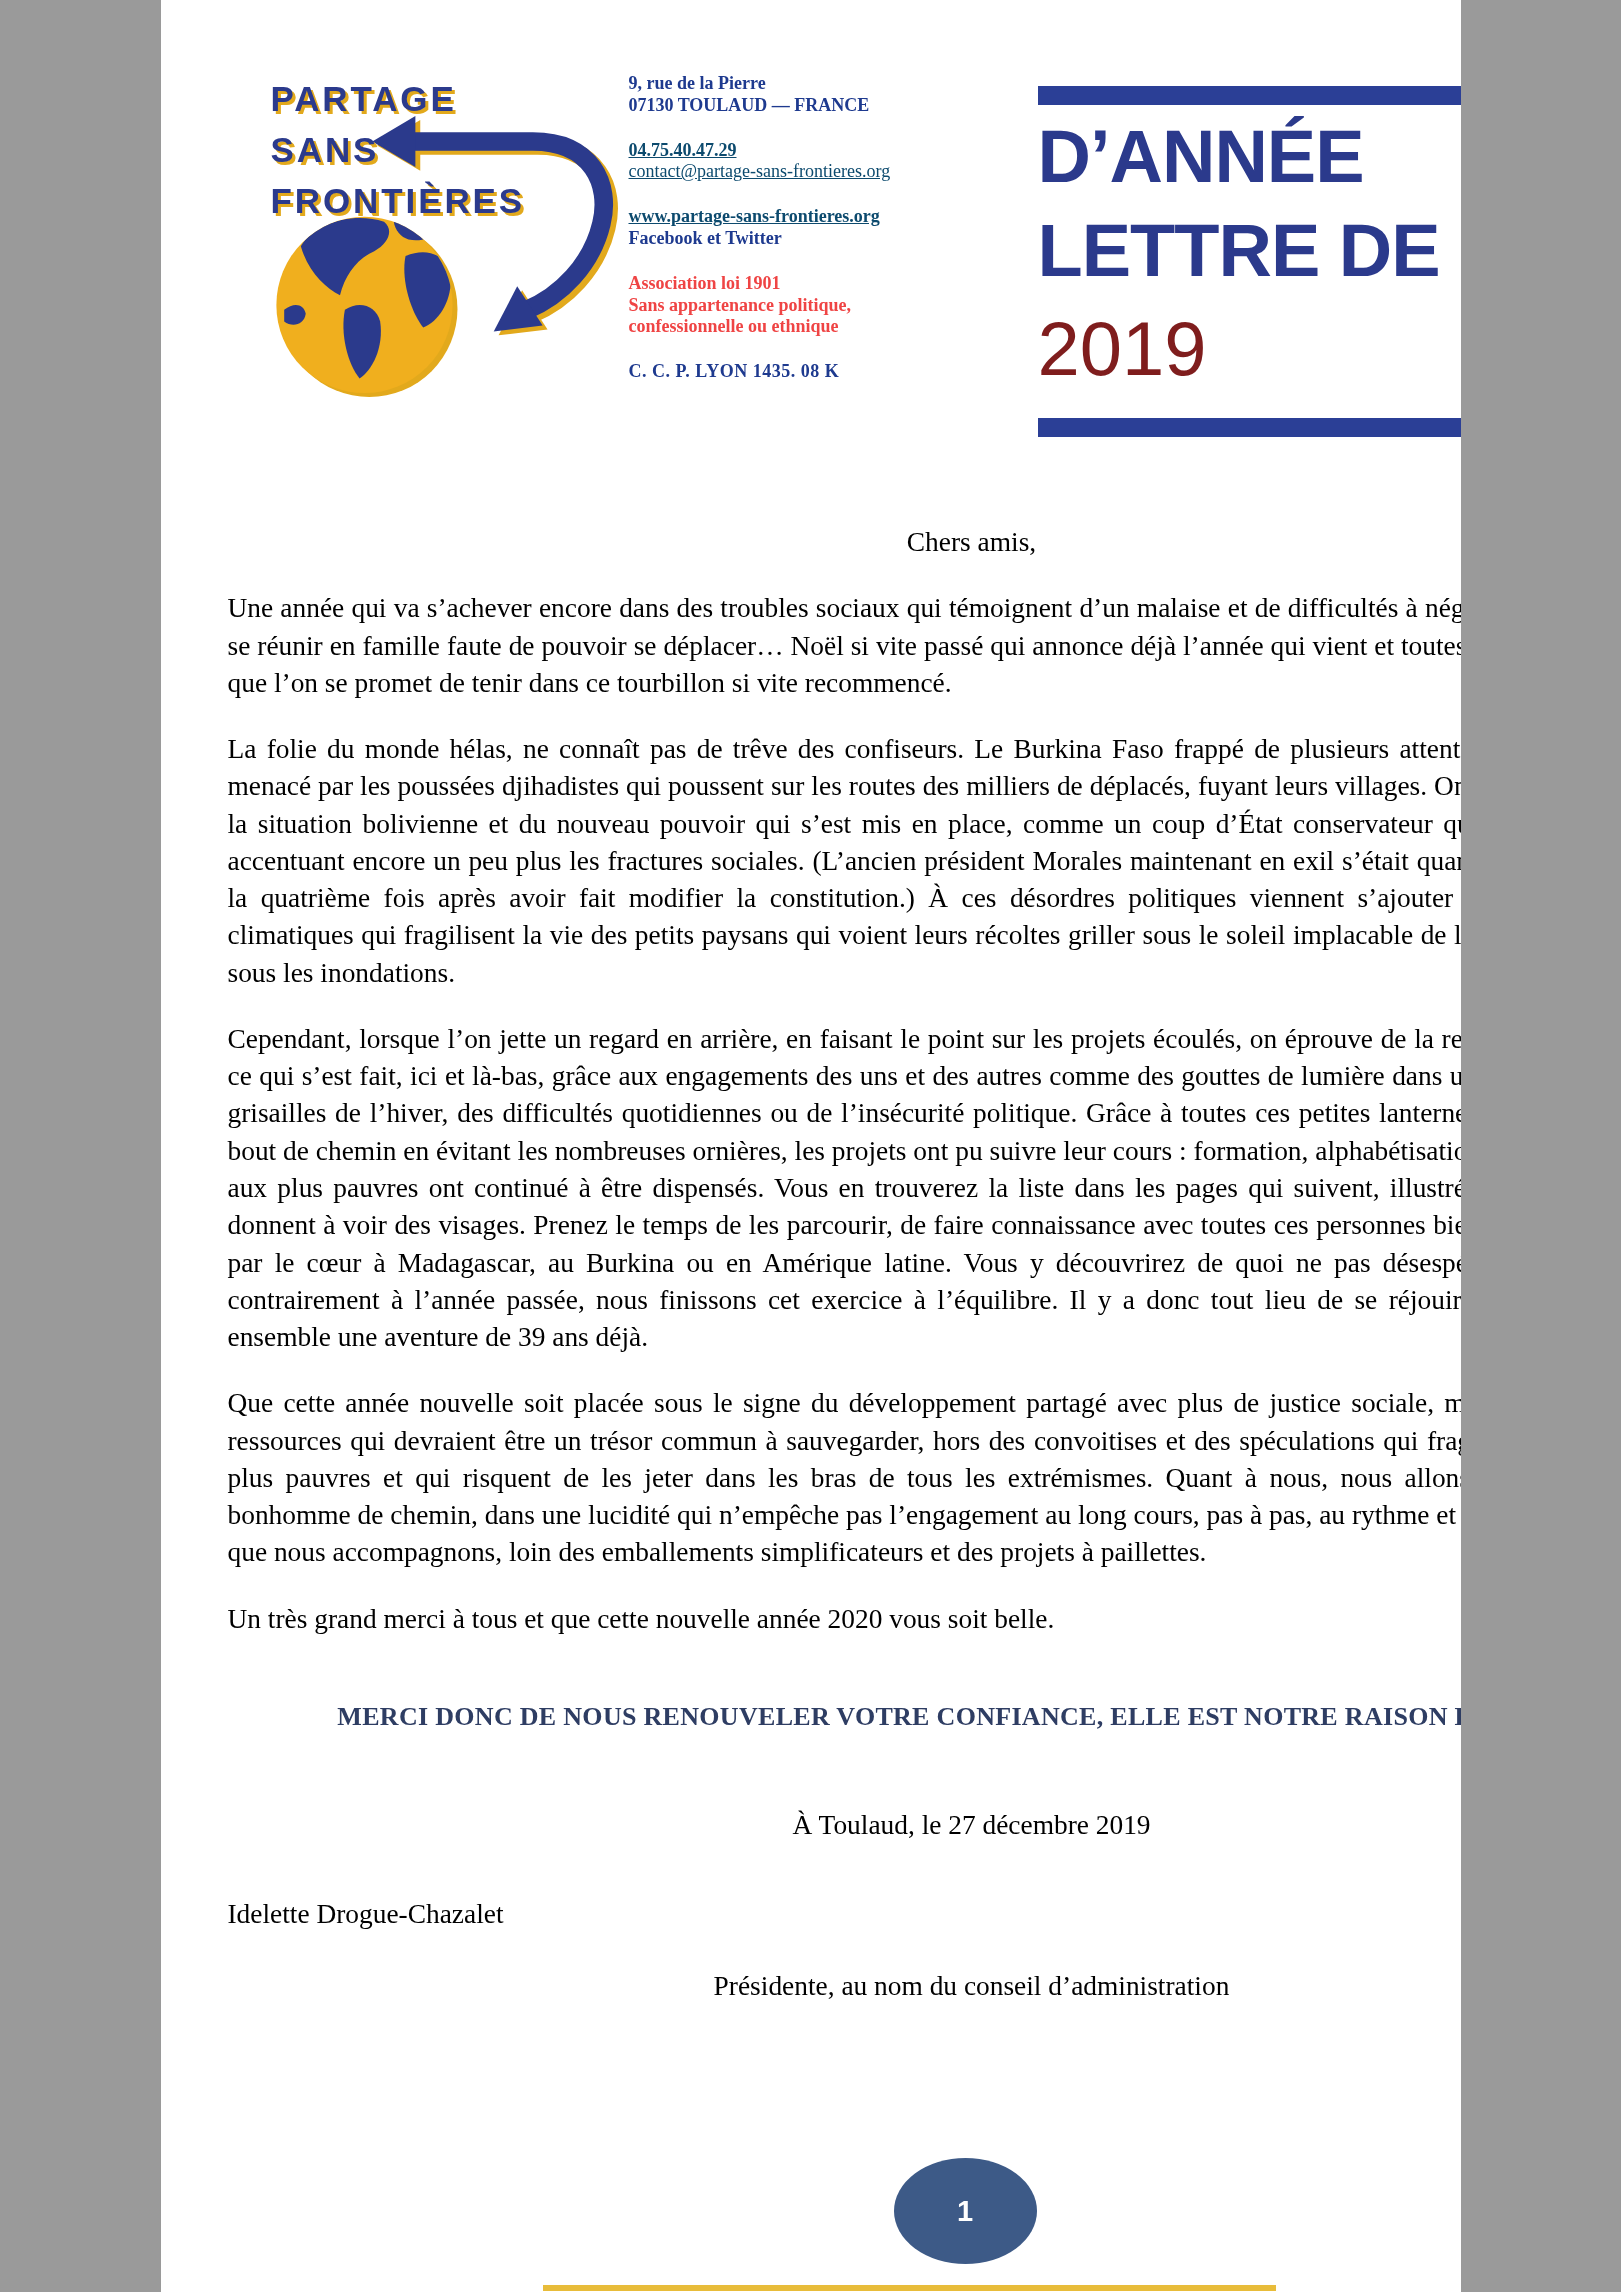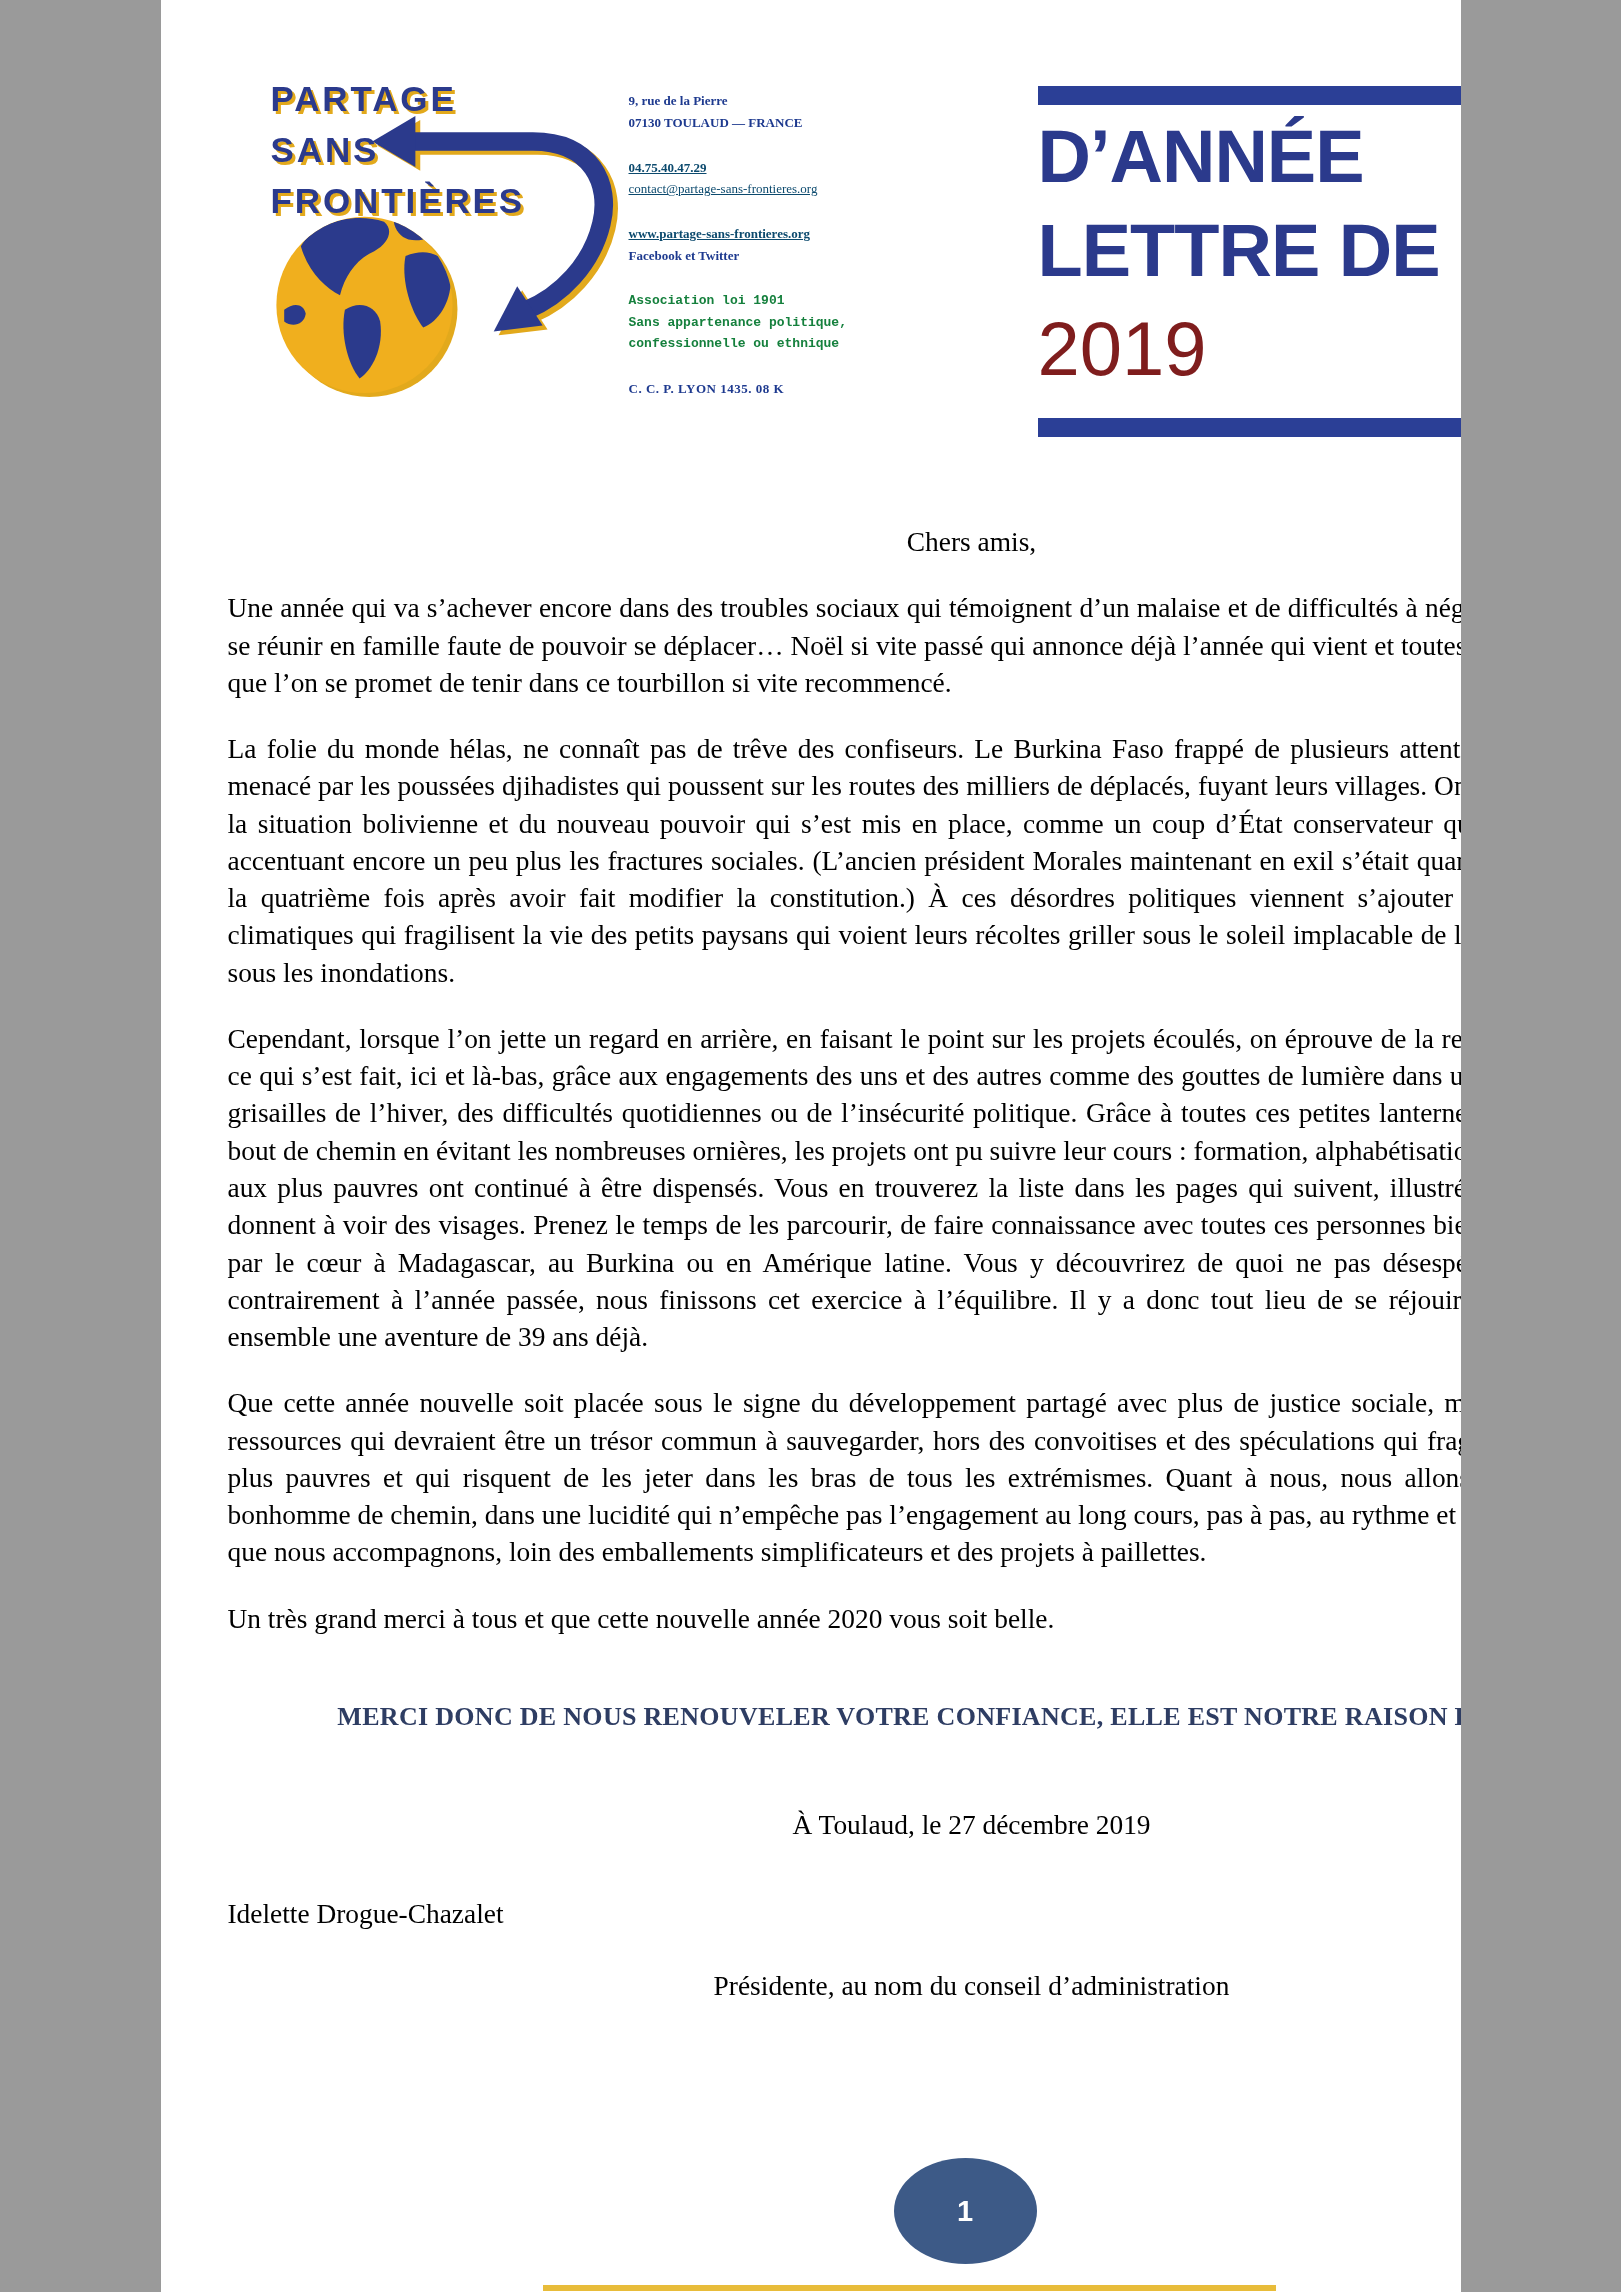--- a/index.html
+++ b/index.html
@@ -15,27 +15,27 @@
   
   .logo-art{position:absolute;left:86px;top:65px;width:372px;height:338px;}
   .logo-text{
     position:absolute;left:110px;top:73px;
     font-family:"Liberation Sans", sans-serif;
     font-weight:800;font-size:35px;line-height:51px;letter-spacing:2.9px;
     color:#2b3a8c;text-shadow:2.9px 2.9px 0 #e2a91c;
   }
   
   .contact{
-    position:absolute;left:468px;top:90px;width:323px;
-    font-size:13px;line-height:21.6px;font-weight:bold;color:#1e3a8f;
+    position:absolute;left:468px;top:73px;width:323px;
+    font-size:18px;line-height:21.6px;font-weight:bold;color:#1e3a8f;
   }
   .contact .grp{margin-bottom:23.5px;}
   .contact a{color:#0c4a6e;text-decoration:underline;}
   .contact .plain{font-weight:normal;}
-  .contact .gold{color:#15803d;font-family:Liberation Mono, monospace;}
+  .contact .gold{color:#ef4444;}
   .contact .ccp{letter-spacing:0.5px;}
   
   .mast-bar{position:absolute;left:877px;width:635px;height:18.6px;background:#2b3f96;}
   .bar-top{top:86px;}
   .bar-bottom{top:418px;}
   .bar-accent{position:absolute;width:21.6px;height:8.8px;background:#e2b437;transform:rotate(-18deg);}
   .accent-top{left:1507px;top:92px;}
   .accent-bottom{left:1507px;top:423px;}
   .mast-title{
     position:absolute;left:877px;top:110px;width:686px;

